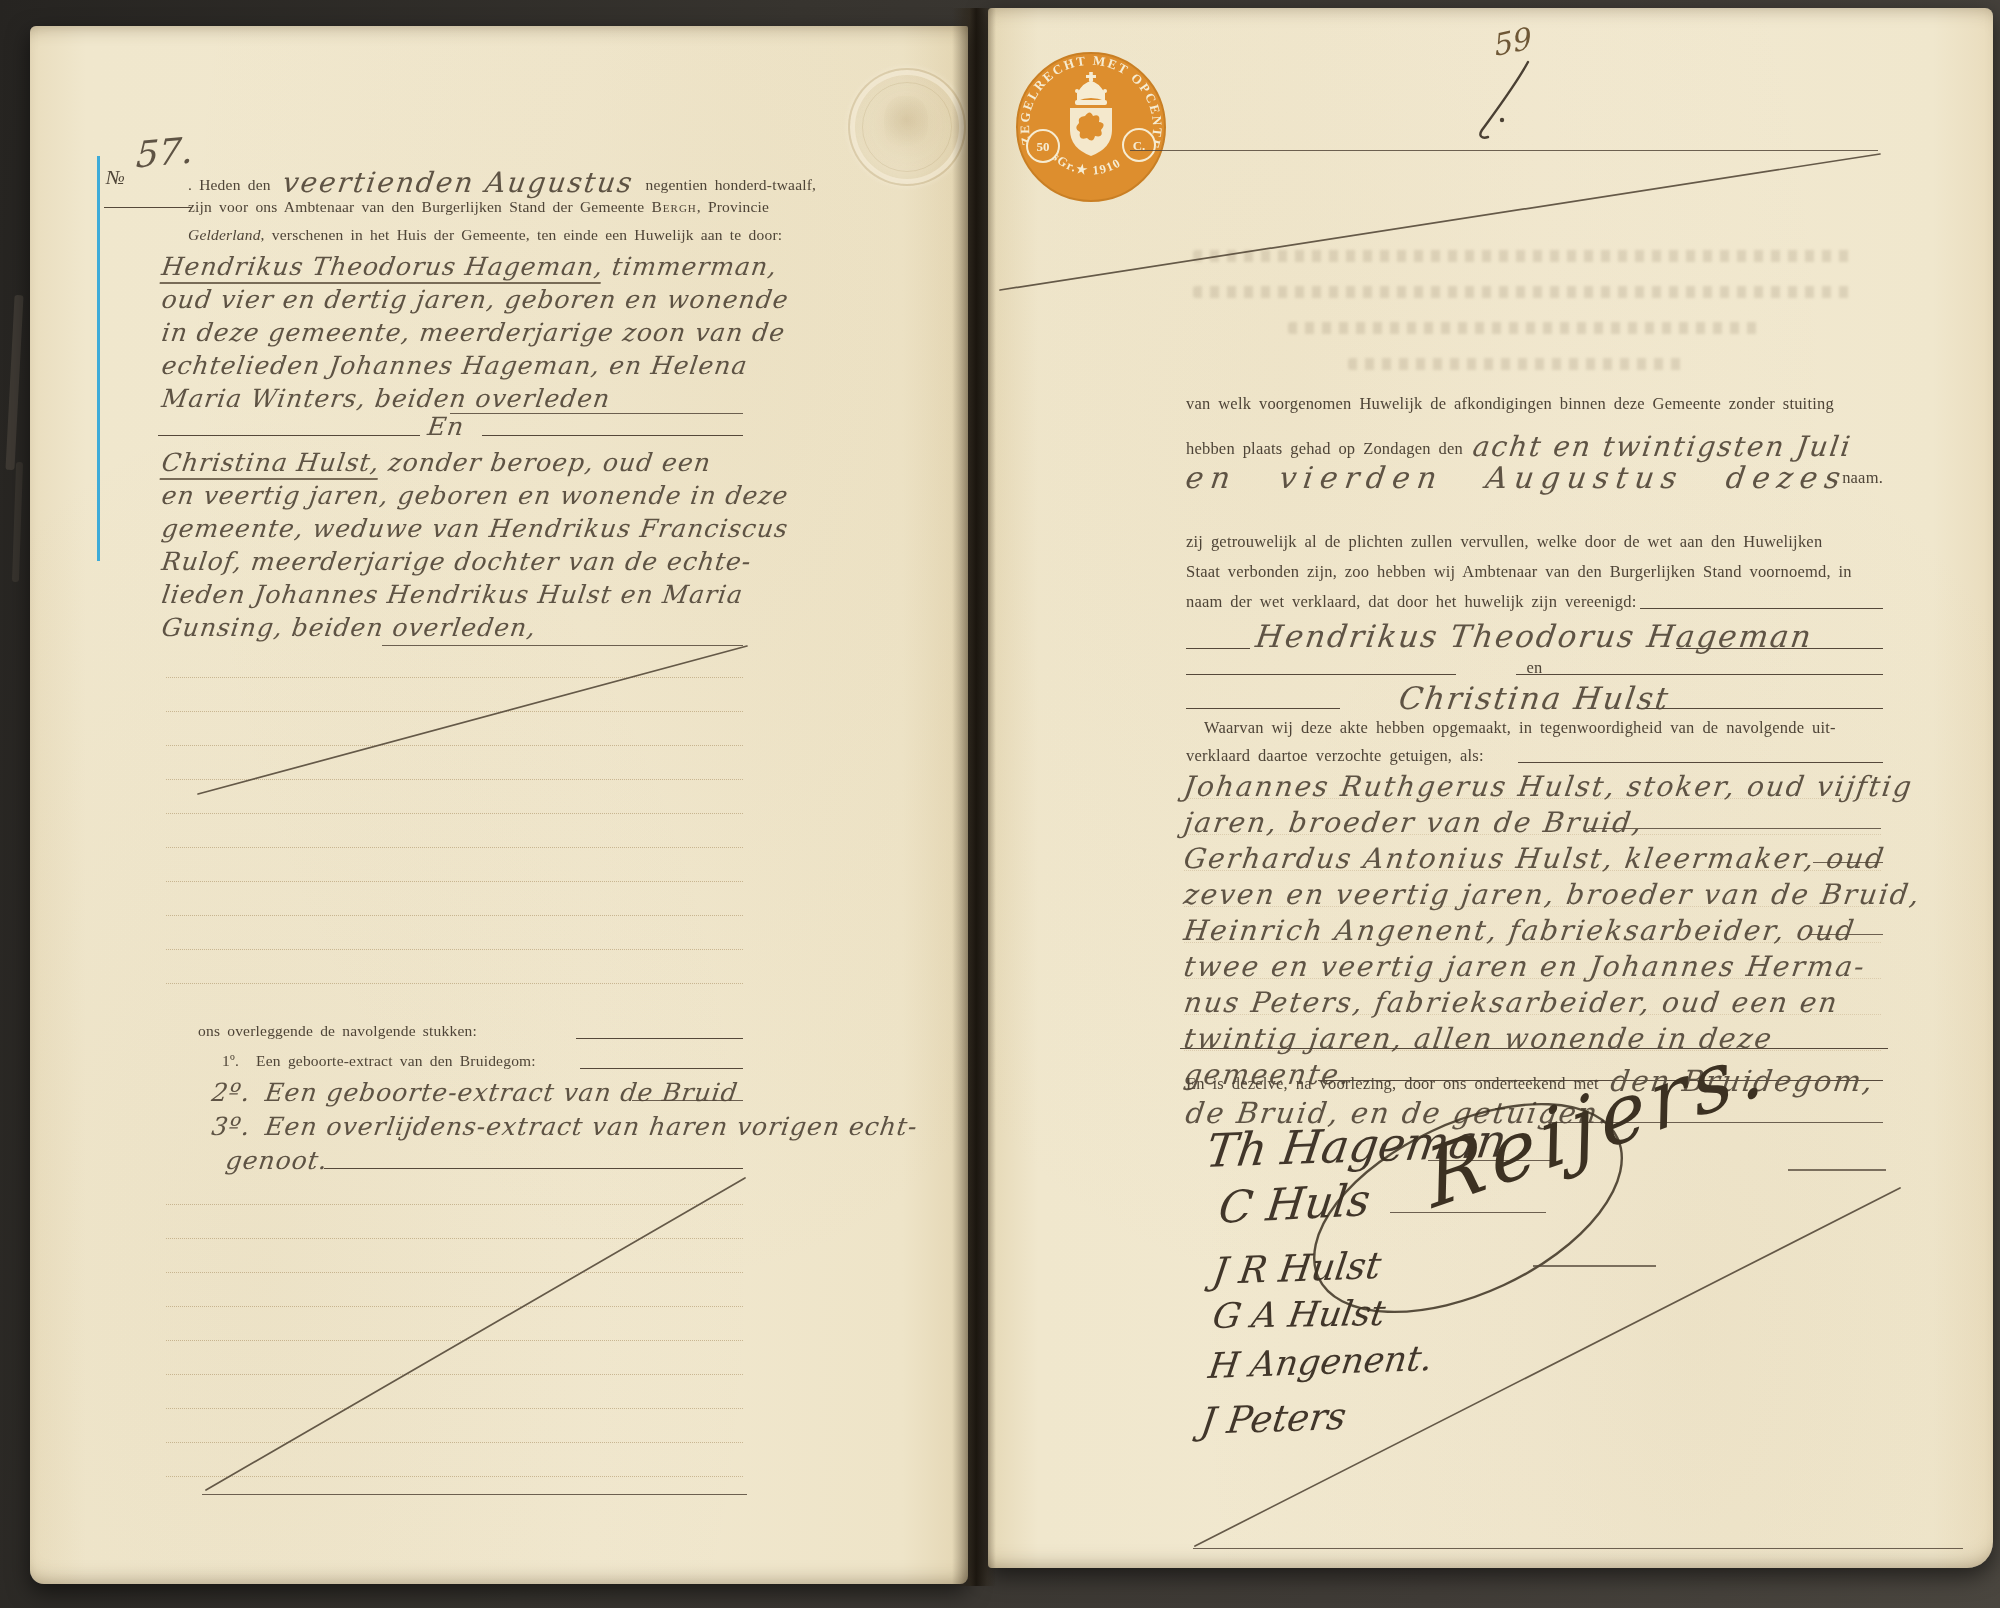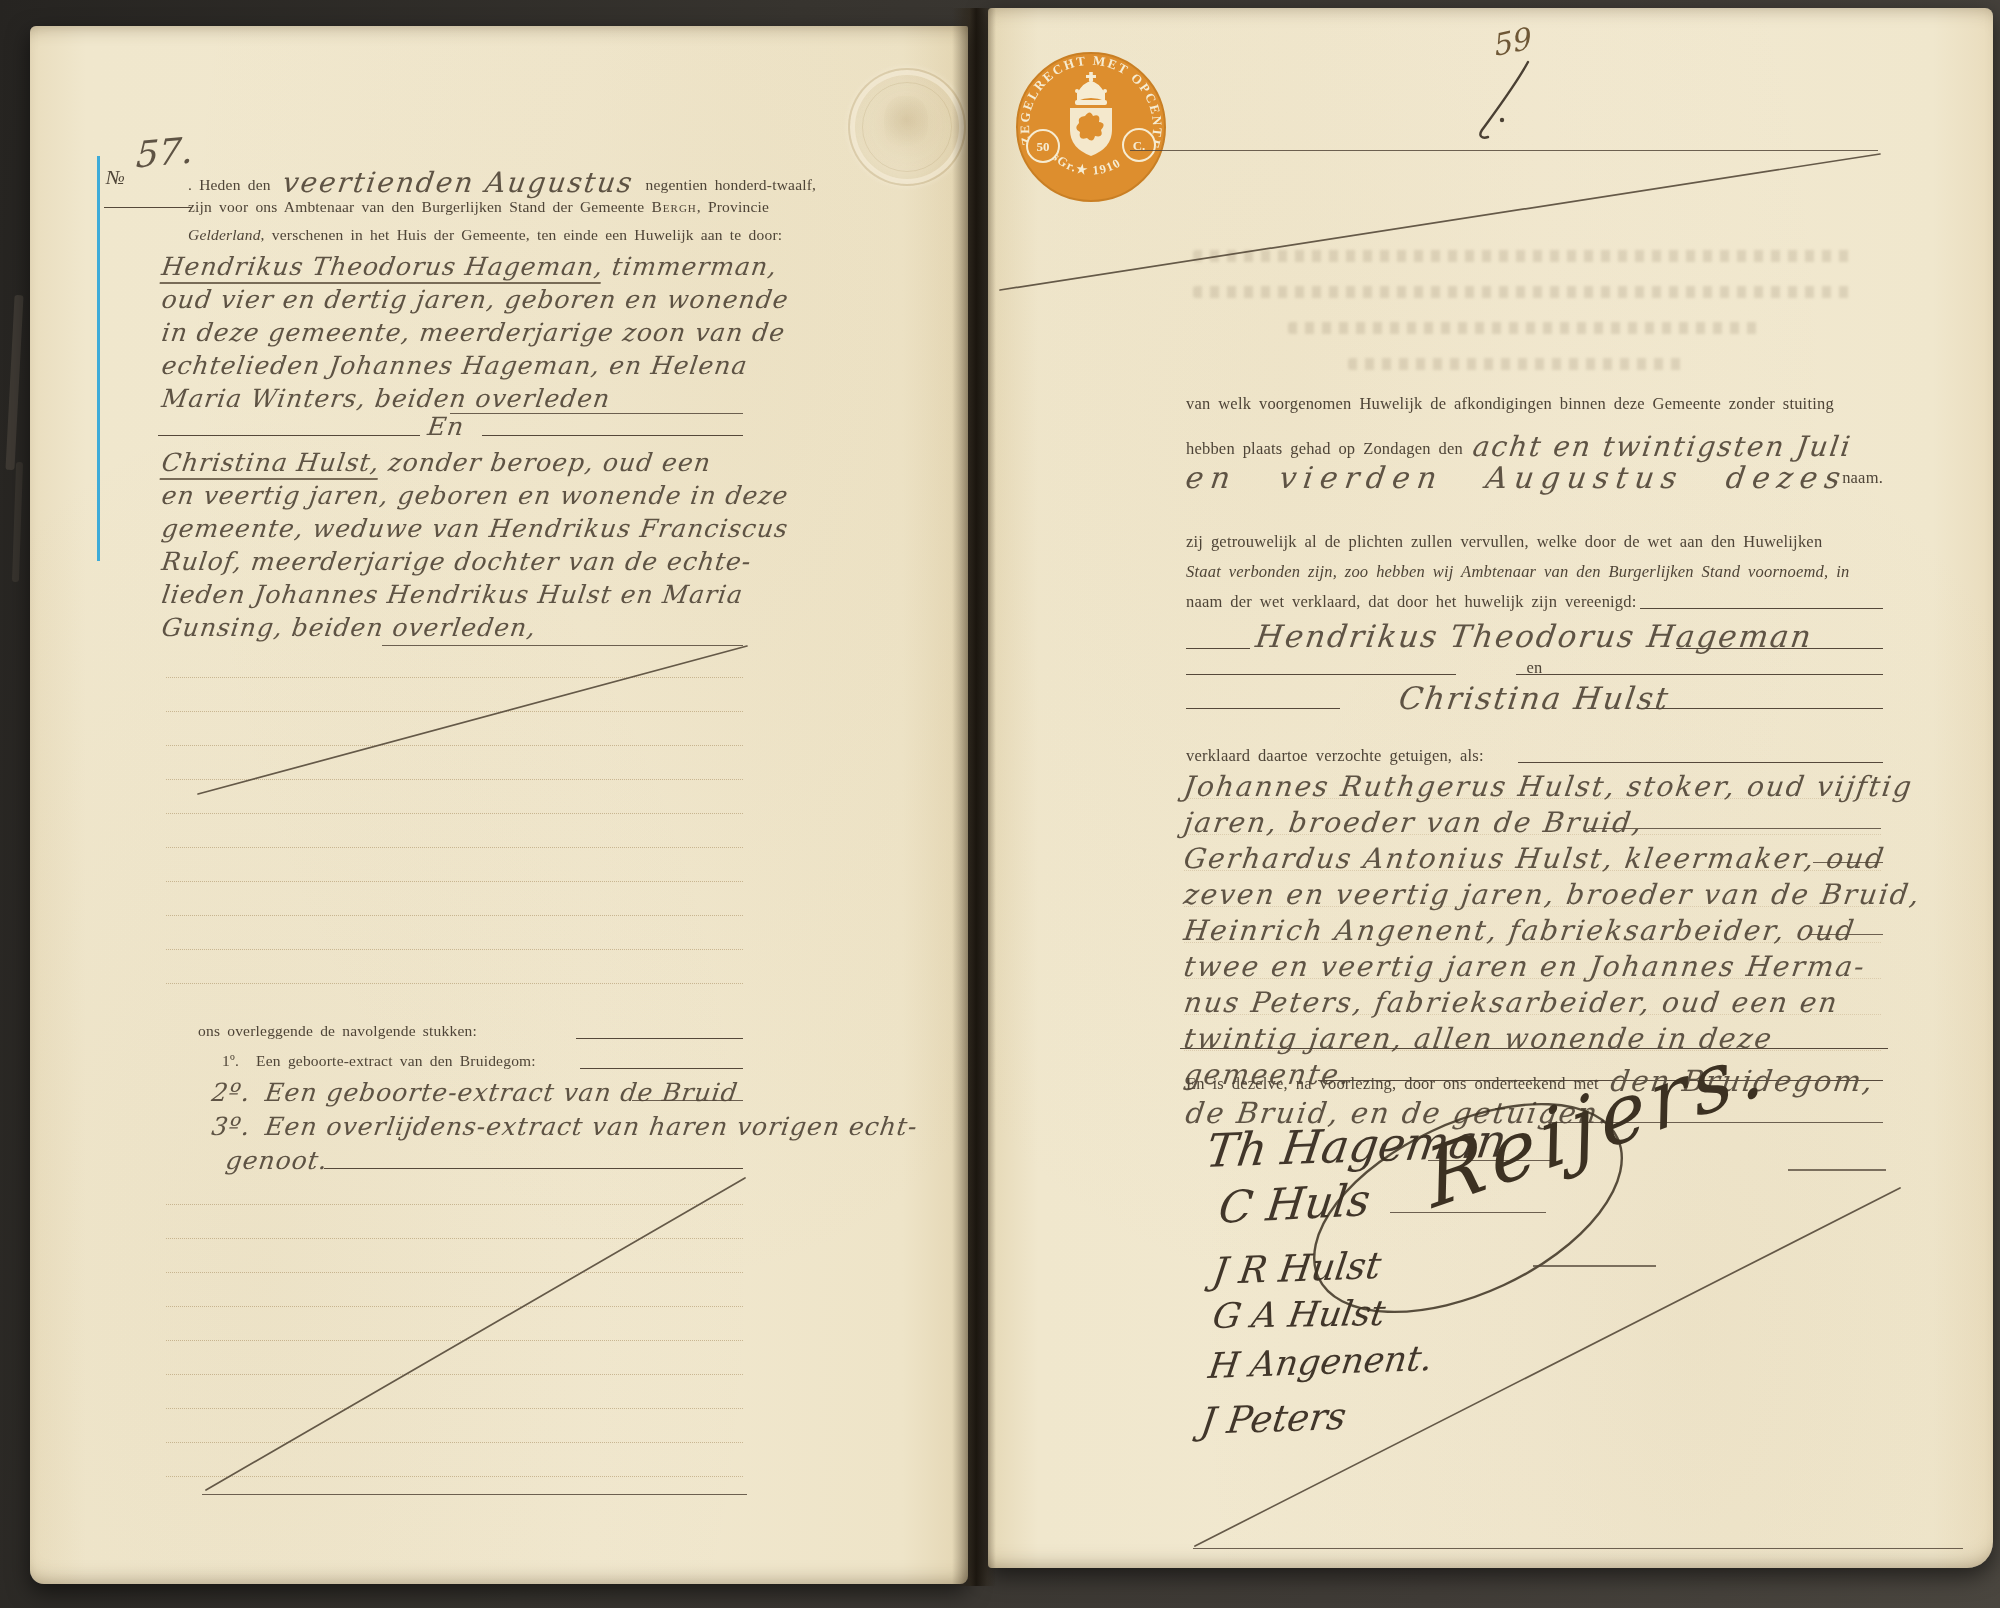--- a/index.html
+++ b/index.html
@@ -214,36 +214,37 @@
     <div class="line" style="left:198px;top:420px;">
       <span class="printed-r">hebben plaats gehad op Zondagen den</span>
       <span class="hw hw28" style="position:relative;top:2px;margin-left:6px;">acht en twintigsten Juli</span>
     </div>
     <div class="line" style="left:198px;top:452px;width:697px;">
       <span class="hw hw30">en vierden Augustus dezes</span>
       <span class="printed-r" style="position:absolute;right:0;top:8px;">naam.</span>
     </div>
 
     <div class="line printed-r" style="left:198px;top:524px;">zij getrouwelijk al de plichten zullen vervullen, welke door de wet aan den Huwelijken</div>
-    <div class="line printed-r" style="left:198px;top:554px;font-style:italic;">Staat verbonden zijn, zoo hebben wij Ambtenaar van den Burgerlijken Stand voornoemd, in</div>
+    <div class="line printed-r" style="left:198px;top:554px;">Staat verbonden zijn, zoo hebben wij Ambtenaar van den Burgerlijken Stand voornoemd, in</div>
     <div class="line printed-r" style="left:198px;top:584px;">naam der wet verklaard, dat door het huwelijk zijn vereenigd:</div>
     <div class="rule" style="left:652px;top:600px;width:243px;"></div>
 
     <div class="line hw hw31" style="left:198px;top:610px;width:697px;text-align:center;">Hendrikus Theodorus Hageman</div>
     <div class="rule" style="left:198px;top:640px;width:64px;"></div>
     <div class="rule" style="left:688px;top:640px;width:207px;"></div>
 
     <div class="line printed-r" style="left:198px;top:650px;width:697px;text-align:center;">en</div>
     <div class="rule" style="left:198px;top:666px;width:270px;"></div>
     <div class="rule" style="left:528px;top:666px;width:367px;"></div>
 
     <div class="line hw hw31" style="left:198px;top:672px;width:697px;text-align:center;">Christina Hulst</div>
     <div class="rule" style="left:198px;top:700px;width:154px;"></div>
     <div class="rule" style="left:650px;top:700px;width:245px;"></div>
 
+    <div class="line printed-r" style="left:198px;top:710px;text-indent:18px;">Waarvan wij deze akte hebben opgemaakt, in tegenwoordigheid van de navolgende uit-</div>
     <div class="line printed-r" style="left:198px;top:738px;">verklaard daartoe verzochte getuigen, als:</div>
     <div class="rule" style="left:530px;top:754px;width:365px;"></div>
 
     <div class="line hw hw28" style="left:196px;top:762px;">Johannes Ruthgerus Hulst, stoker, oud vijftig</div>
     <div class="line hw hw28" style="left:196px;top:798px;">jaren, broeder van de Bruid,</div>
     <div class="rule-thin" style="left:600px;top:820px;width:293px;"></div>
     <div class="line hw hw28" style="left:196px;top:834px;">Gerhardus Antonius Hulst, kleermaker, oud</div>
     <div class="rule-thin" style="left:825px;top:854px;width:70px;"></div>
     <div class="line hw hw28" style="left:196px;top:870px;">zeven en veertig jaren, broeder van de Bruid,</div>
     <div class="line hw hw28" style="left:196px;top:906px;">Heinrich Angenent, fabrieksarbeider, oud</div>

